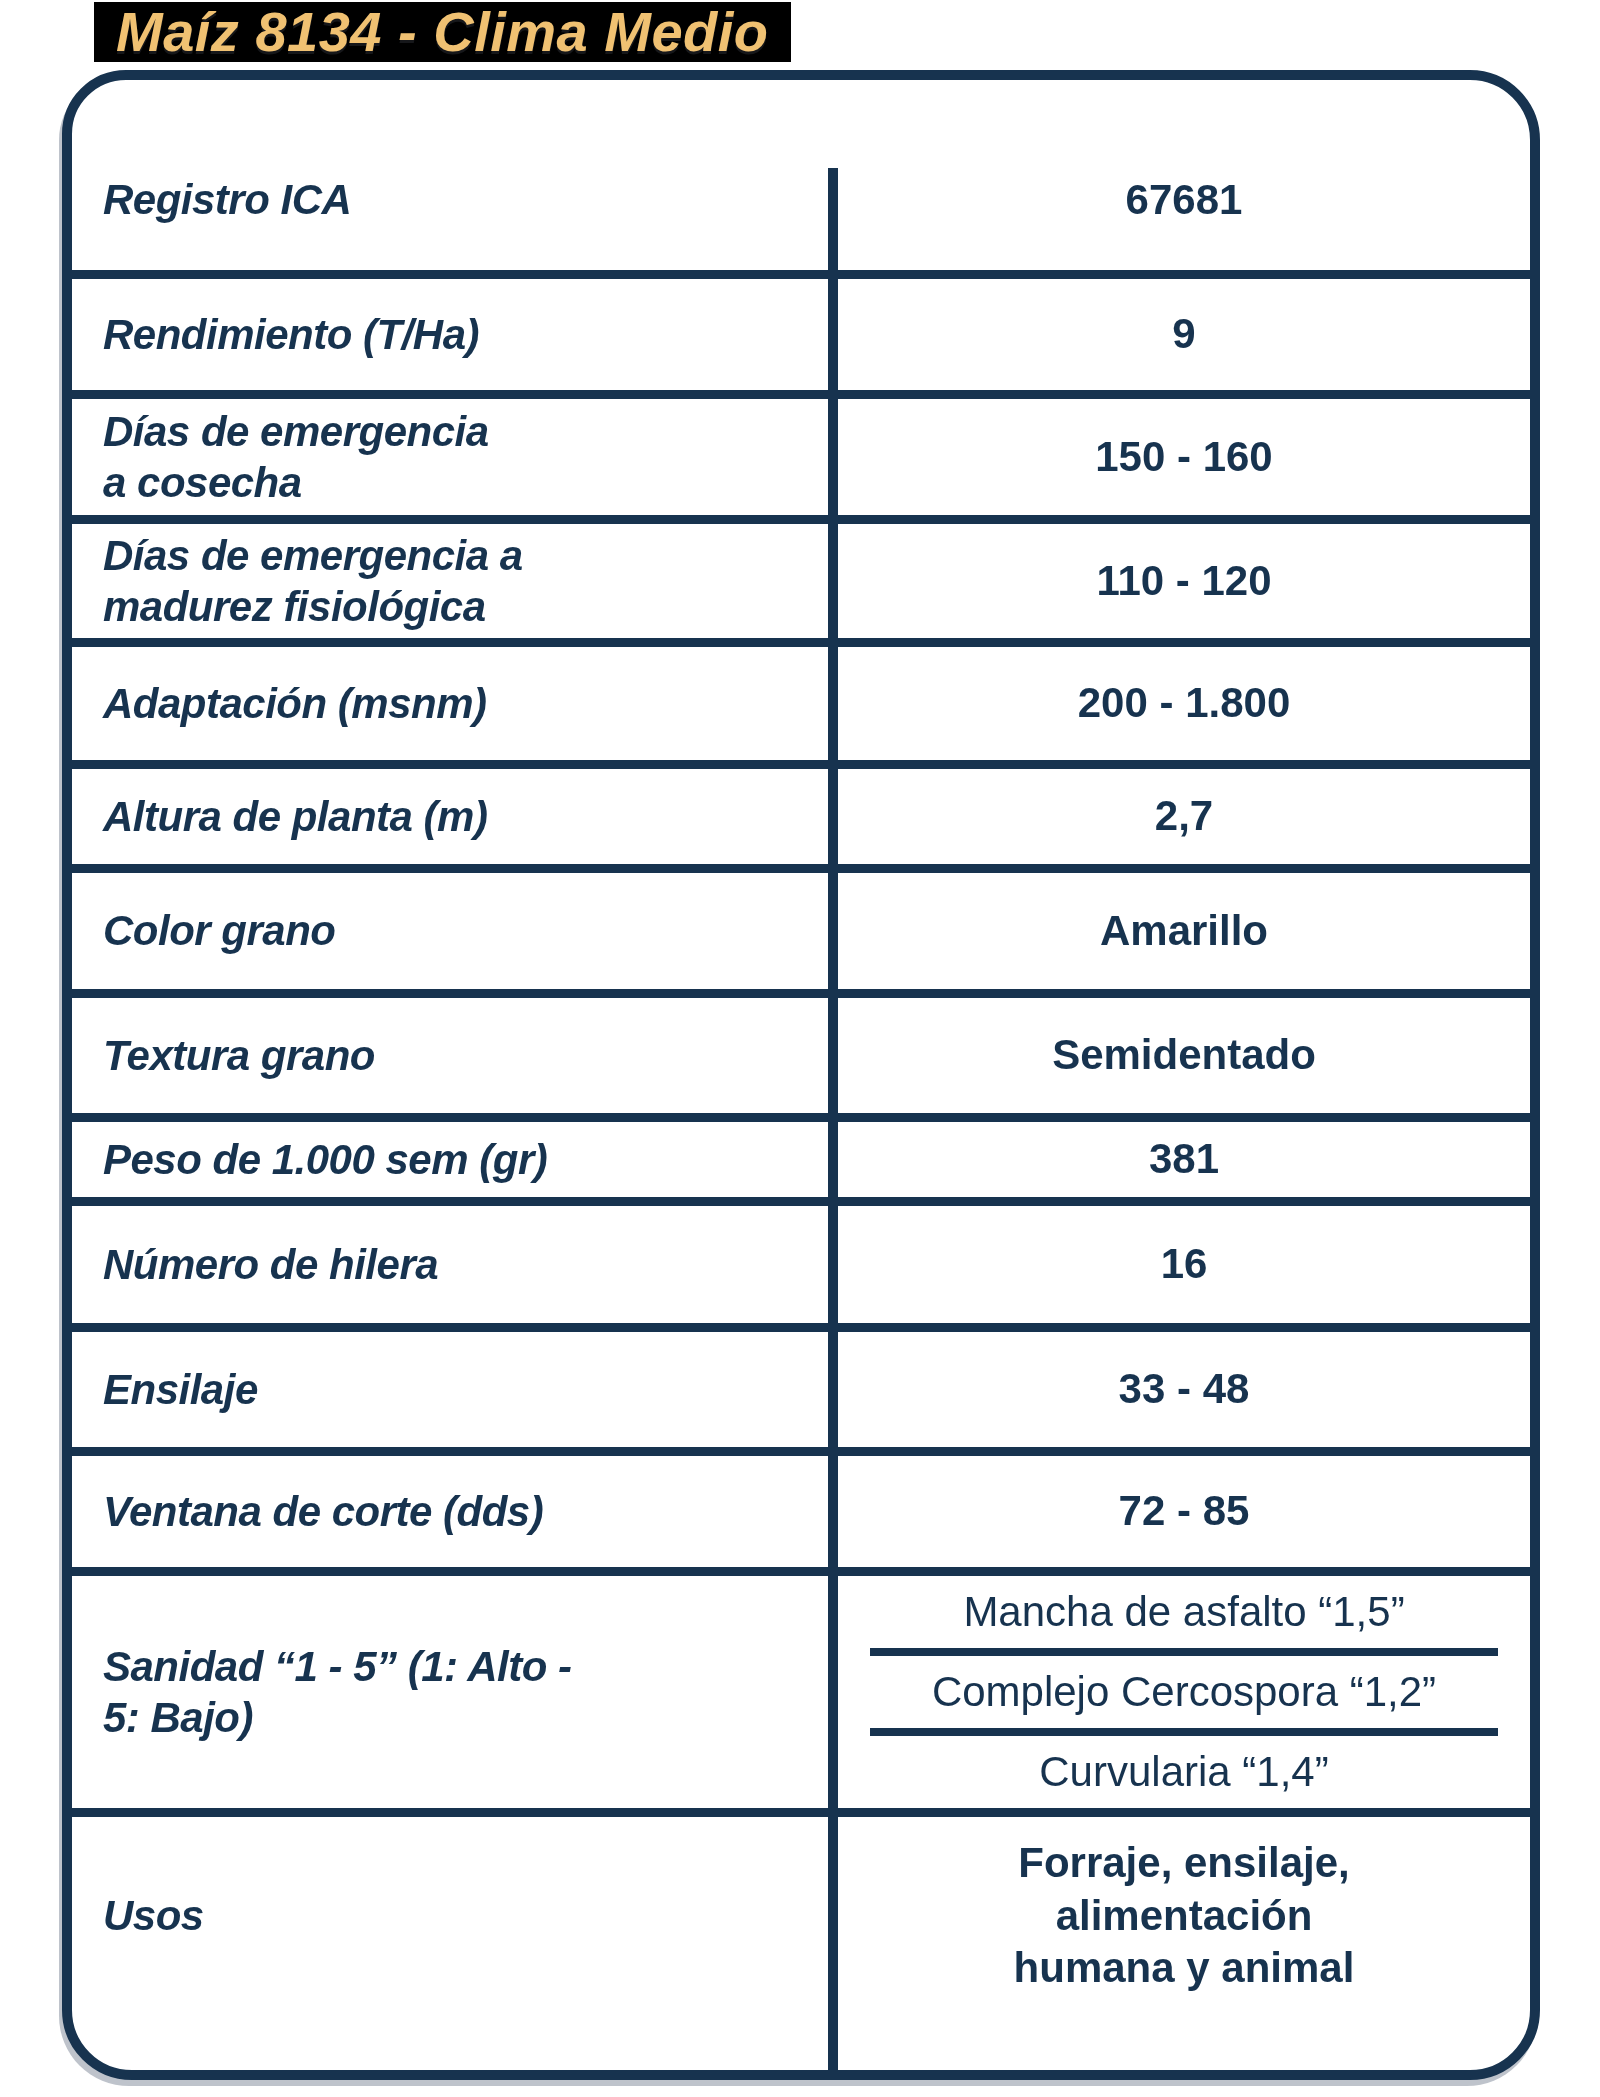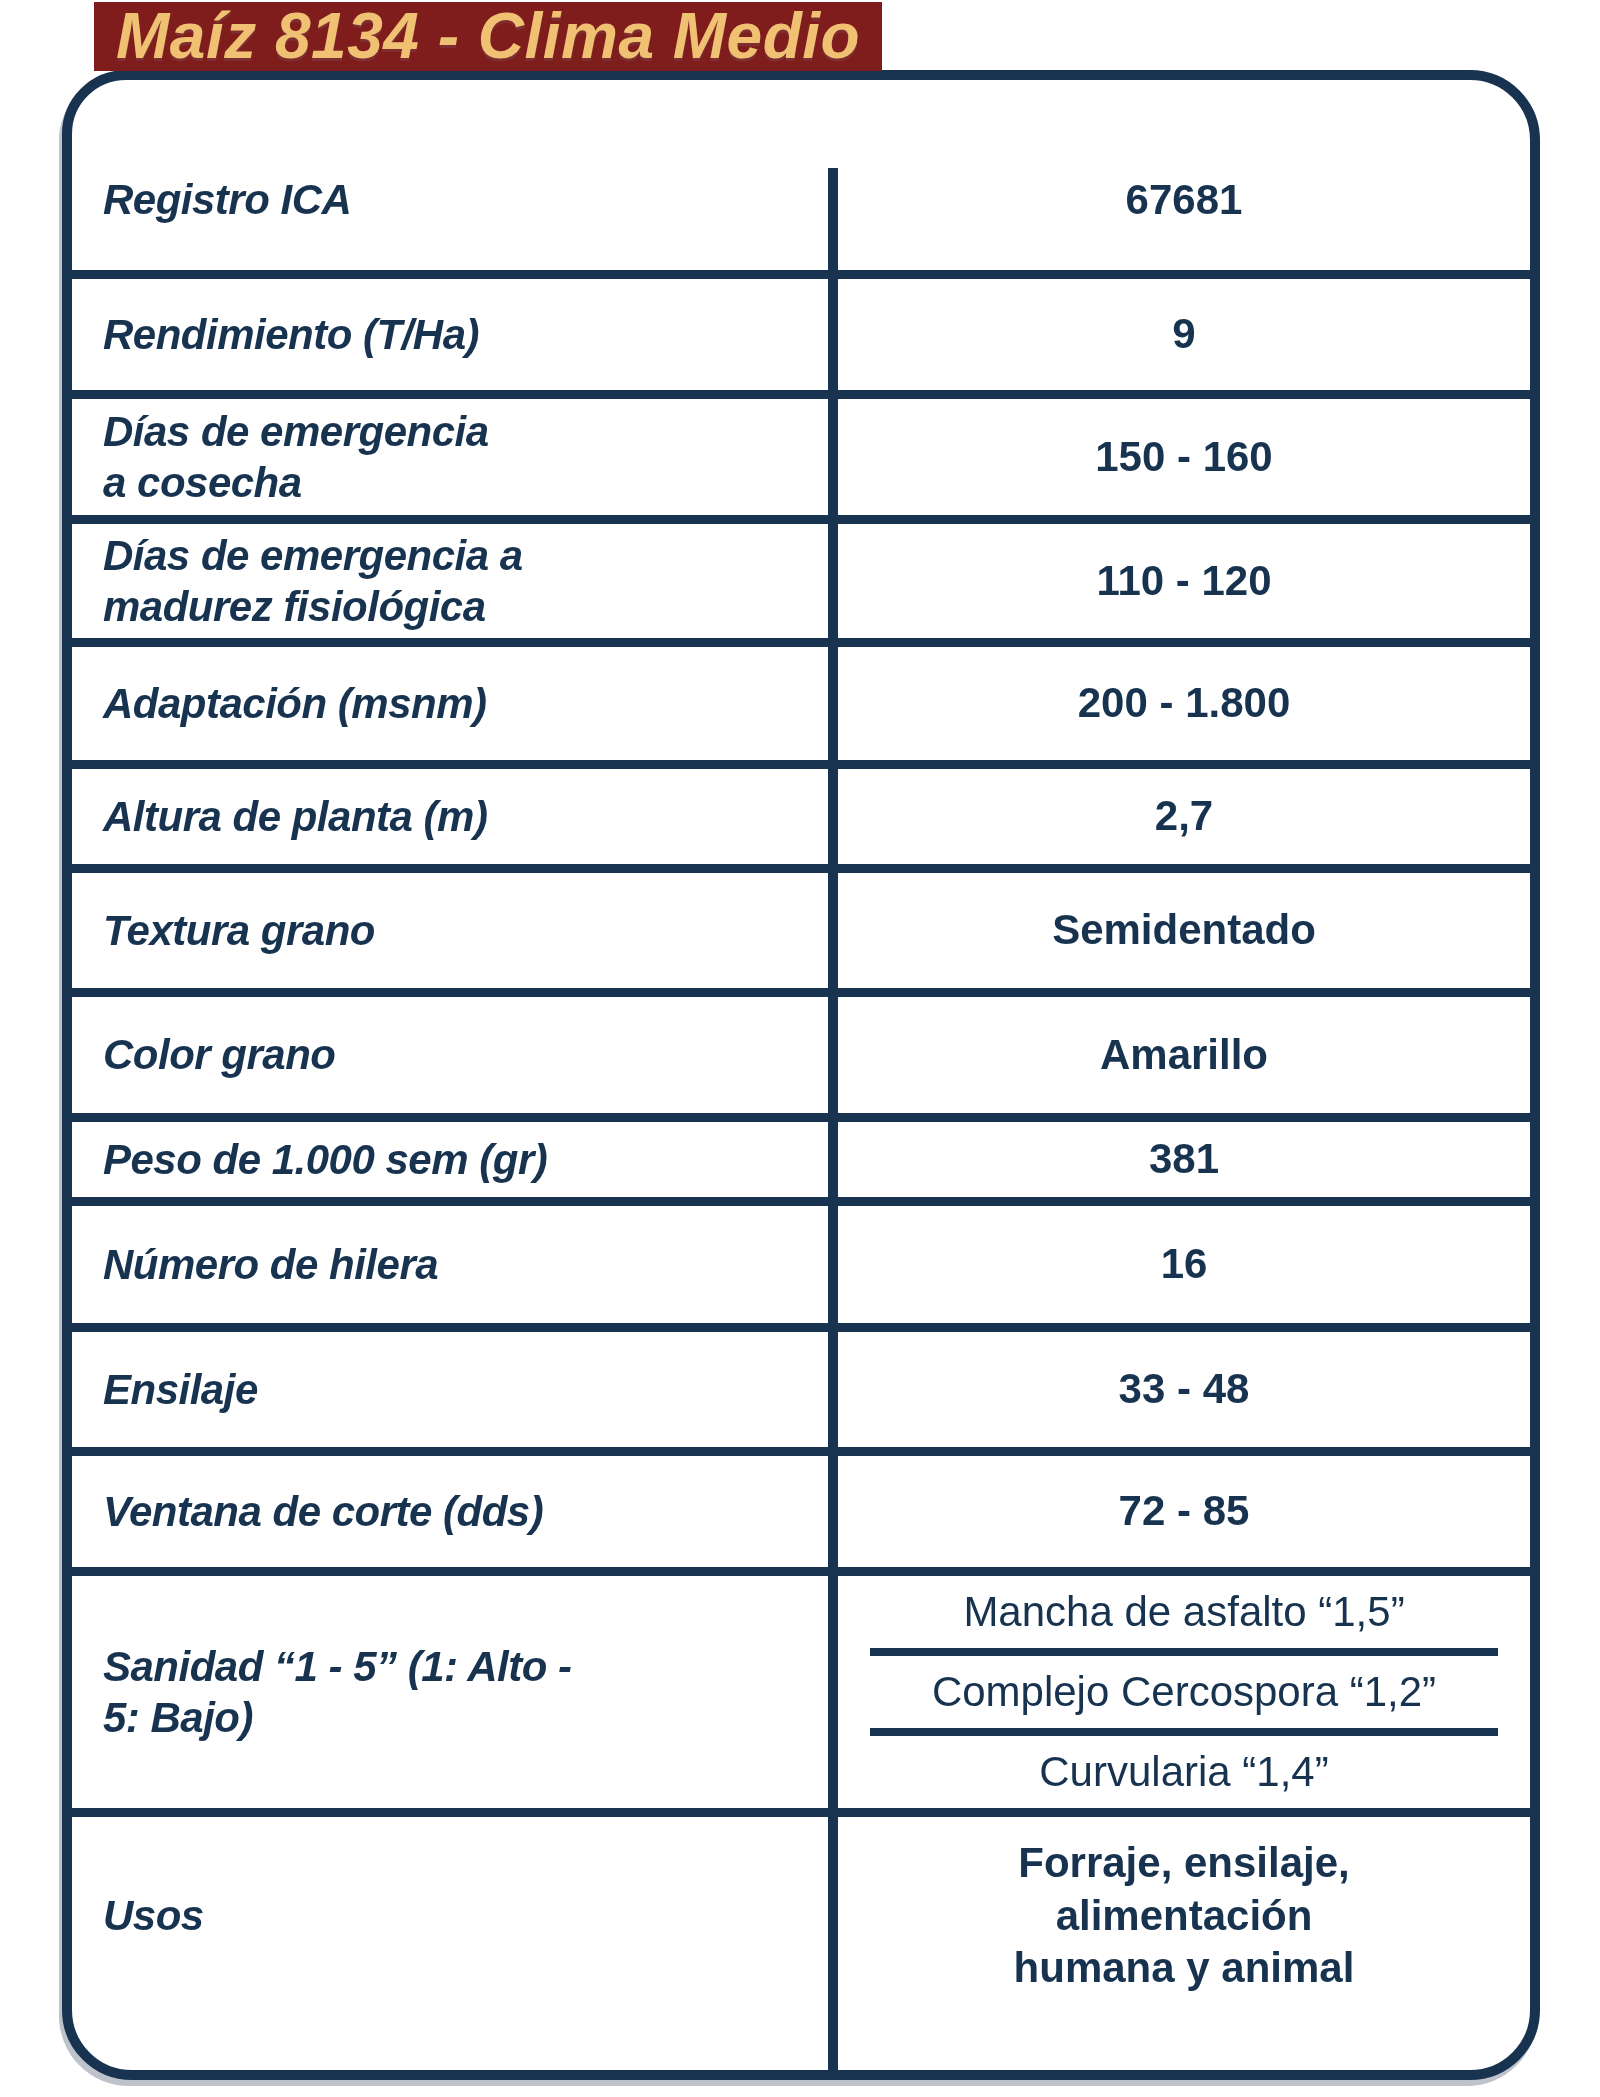--- a/index.html
+++ b/index.html
@@ -49,23 +49,23 @@
   }
   .sub-cell{
     flex:1;display:flex;align-items:center;justify-content:center;
     text-align:center;font-size:42px;font-weight:normal;padding:0 14px;
   }
   .sub-sep{
     height:8px;background:#17334F;margin:0 32px;flex:0 0 auto;
   }
   .title{
     position:absolute;left:94px;top:2px;
-    background:#7f1d1d;
+    background:#000000;
     padding:0 22px;
-    font-size:64px;font-weight:bold;font-style:italic;
+    font-size:56px;font-weight:bold;font-style:italic;
     color:#F0C172;
     line-height:1.08;
     letter-spacing:0.5px;
     text-shadow:0 3px 0 rgba(120,130,145,0.18);
     white-space:nowrap;
   }
 </style>
 </head>
 <body>
 
@@ -101,28 +101,28 @@
       <div class="row" style="height:122px">
         <div class="cell-label">Adaptación (msnm)</div>
         <div class="cell-value">200 - 1.800</div>
       </div>
 
       <div class="row" style="height:104px">
         <div class="cell-label">Altura de planta (m)</div>
         <div class="cell-value">2,7</div>
       </div>
 
+      <div class="row" style="height:125px">
+        <div class="cell-label">Color grano</div>
+        <div class="cell-value">Amarillo</div>
+      </div>
+
       <div class="row" style="height:124px">
         <div class="cell-label">Textura grano</div>
         <div class="cell-value">Semidentado</div>
-      </div>
-
-      <div class="row" style="height:125px">
-        <div class="cell-label">Color grano</div>
-        <div class="cell-value">Amarillo</div>
       </div>
 
       <div class="row" style="height:84px">
         <div class="cell-label">Peso de 1.000 sem (gr)</div>
         <div class="cell-value">381</div>
       </div>
 
       <div class="row" style="height:126px">
         <div class="cell-label">Número de hilera</div>
         <div class="cell-value">16</div>

